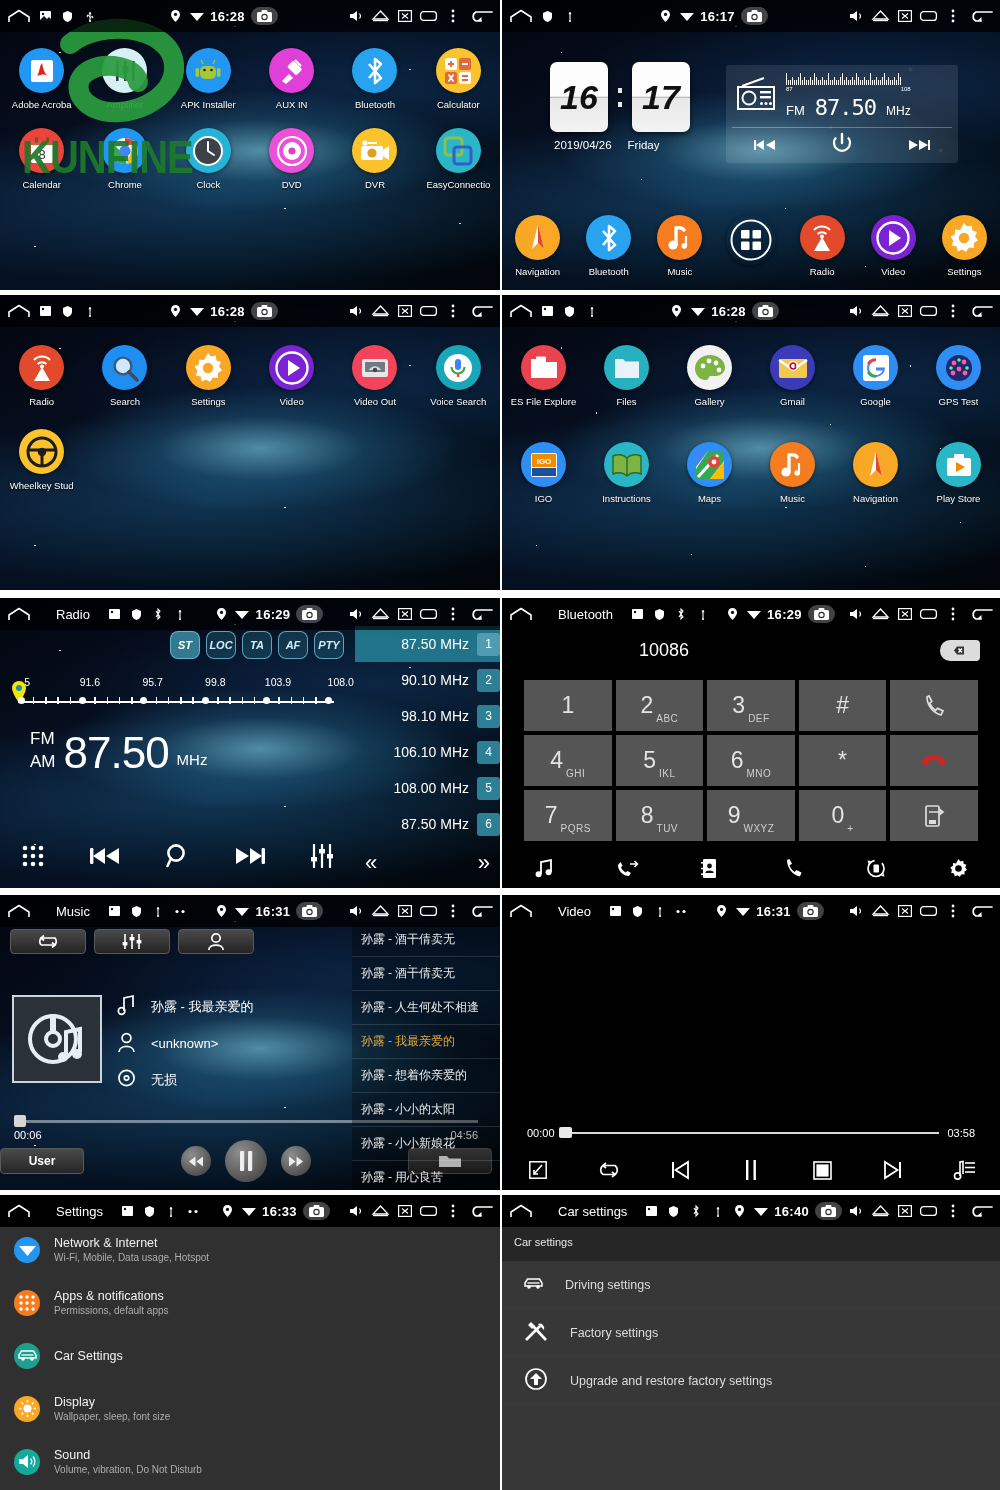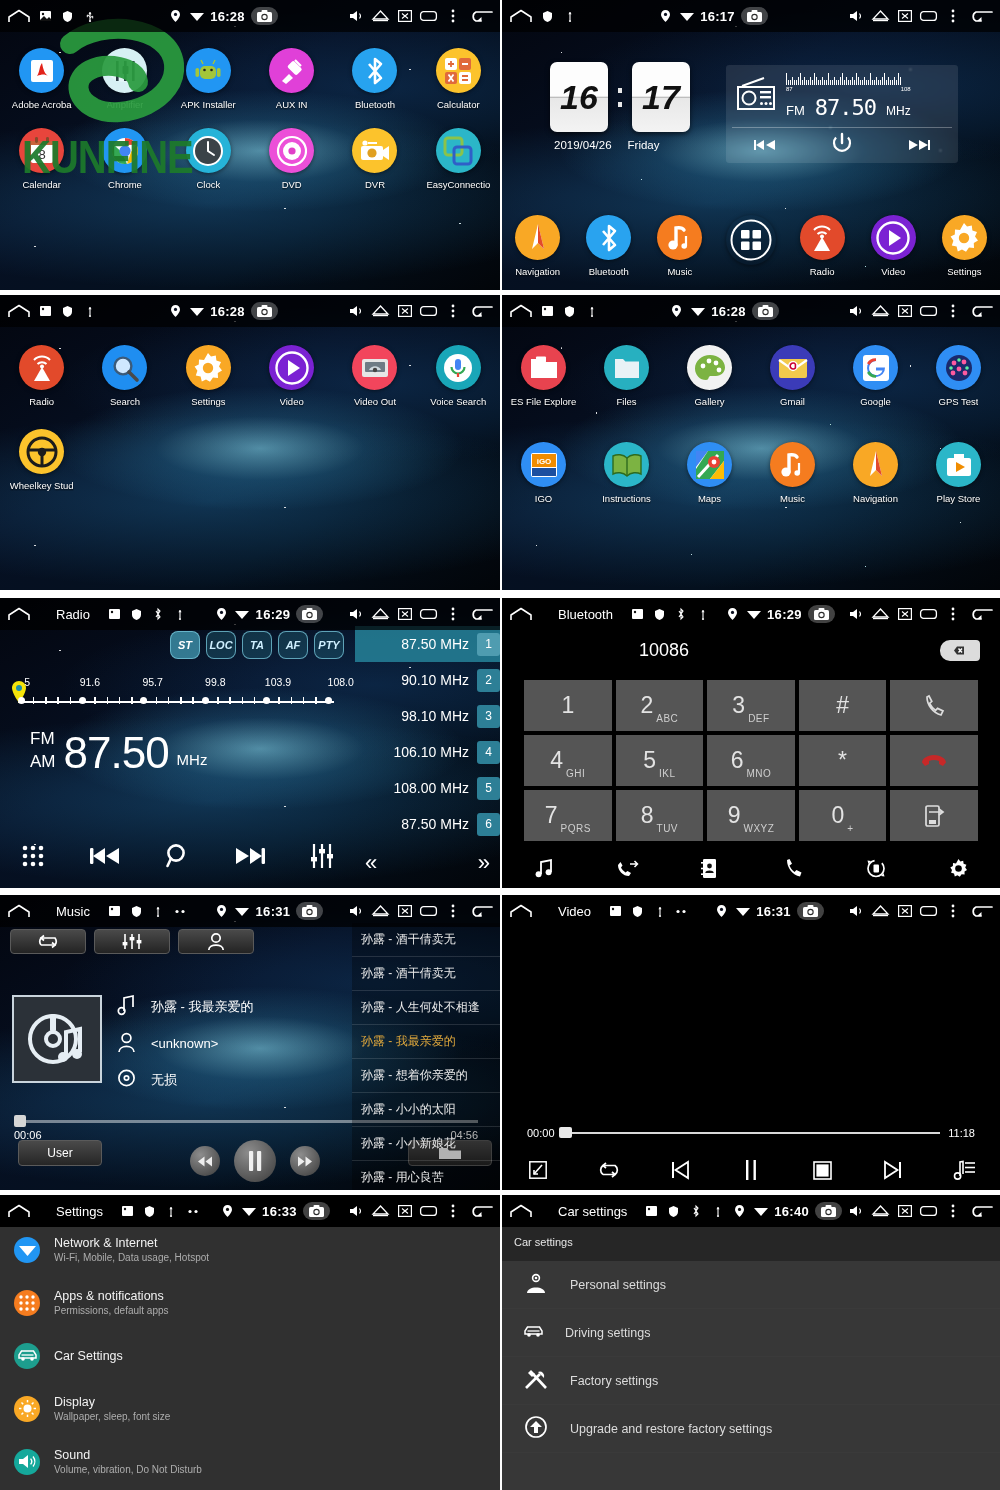--- a/index.html
+++ b/index.html
@@ -153,28 +153,28 @@
   .mbtn{width:76px;height:25px;border-radius:4px;background:linear-gradient(#4a4a4a,#232323);
         border:1px solid #5a5a5a;display:flex;align-items:center;justify-content:center;color:#fff;}
   .mart{position:absolute;left:12px;top:100px;width:90px;height:88px;background:#2b3138;
         border:2px solid #c9d4dc;display:flex;align-items:center;justify-content:center;z-index:12;}
   .minfo{position:absolute;left:118px;top:100px;z-index:12;display:flex;flex-direction:column;gap:14px;}
   .mrow{display:flex;align-items:center;gap:16px;color:#fff;font-size:13px;}
   .mprog{position:absolute;left:14px;right:22px;top:225px;z-index:12;}
   .mprog-bar{height:3px;background:rgba(255,255,255,.45);position:relative;}
   .mprog-th{position:absolute;left:0;top:-5px;width:12px;height:12px;background:#d6d6d6;border-radius:2px;}
   .mtimes{display:flex;justify-content:space-between;color:#fff;font-size:11px;margin-top:6px;}
-  .mctrl{position:absolute;left:18px;right:8px;bottom:8px;display:flex;align-items:flex-start;
-         justify-content:space-between;z-index:12;}
+  .mctrl{position:absolute;left:0;right:8px;bottom:8px;display:flex;align-items:center;
+         justify-content:space-between;z-index:12;font-weight:bold;}
   .mround{width:30px;height:30px;border-radius:50%;background:radial-gradient(circle at 35% 30%,#8d8d8d,#3a3a3a);
           display:flex;align-items:center;justify-content:center;color:#e8e8e8;}
   .mround.big{width:42px;height:42px;}
   .mpill{width:84px;height:26px;border-radius:4px;background:linear-gradient(#4a4a4a,#262626);
          border:1px solid #5a5a5a;display:flex;align-items:center;justify-content:center;color:#fff;font-size:12px;}
-  .mlist{position:absolute;right:0;top:28px;bottom:0;width:148px;z-index:12;}
+  .mlist{position:absolute;right:0;top:28px;bottom:0;width:148px;z-index:12;font-family:Liberation Serif, serif;}
   .mitem{height:34px;border-bottom:1px solid rgba(255,255,255,.13);
     display:flex;align-items:center;padding-left:9px;color:#eaeaea;font-size:12px;
     background:rgba(0,0,0,.30);}
   .mitem.act{color:#e0a83c;}
 
   
   .vframe{position:absolute;left:15px;right:15px;top:62px;height:197px;z-index:12;overflow:hidden;
     background:linear-gradient(120deg,#1a0a2e 0%,#2b0d4d 25%,#3a1166 50%,#1b0a33 75%,#120720 100%);}
   .vframe::before{content:"";position:absolute;inset:0;
     background:
@@ -1863,21 +1863,21 @@
             </svg>
           </span>
       </div>
     </div>
 
     <div class="vprog">
       <span>00:00</span>
       <div class="vprog-bar">
           <div class="vprog-th"></div>
         </div>
-      <span>11:18</span>
+      <span>03:58</span>
     </div>
 
     <div class="vctrl">
       <span><svg width="18" height="18" viewBox="0 0 18 18">
             <rect x="0.8" y="0.8" width="16.4" height="16.4" fill="none" stroke="#fff" stroke-width="1.5"></rect>
             <path d="M13 4 L5 13" stroke="#fff" stroke-width="1.6"></path>
             <path d="M5 9 V13 H9" fill="none" stroke="#fff" stroke-width="1.6"></path>
           </svg></span>
       <span><svg width="22" height="16" viewBox="0 0 22 16">
             <path d="M5 12.5 A5.5 5.5 0 0 1 5 3.5 H17 A5.5 5.5 0 0 1 17 12.5 H5" fill="none" stroke="#fff" stroke-width="1.7"></path>
@@ -2185,28 +2185,20 @@
               <path d="M23 2 H7 A5 5 0 0 0 7 11 H12" fill="none" stroke="#fff" stroke-width="1.7" stroke-linecap="round"></path>
               <path d="M12.5 7 L8 11 L12.5 11" fill="#fff"></path>
             </svg>
           </span>
       </div>
     </div>
     <div class="slist">
       <div class="csec">Car settings</div>
       <div id="clist">
           <div class="crow">
-            <span><svg width="24" height="22" viewBox="0 0 24 22">
-                <circle cx="12" cy="6" r="3.4" fill="none" stroke="#fff" stroke-width="1.6"></circle>
-                <circle cx="12" cy="6" r="1.3" fill="#fff"></circle>
-                <path d="M3 21 C3 13.5 21 13.5 21 21Z" fill="#fff"></path>
-              </svg></span>
-            <span class="clabel">Personal settings</span>
-          </div>
-          <div class="crow">
             <span><svg width="19" height="13" viewBox="0 0 19 13">
                 <path d="M1 9 V6 L3.5 2 H15.5 L18 6 V9 H1Z" fill="none" stroke="#fff" stroke-width="1.5"></path>
                 <path d="M3.5 6 H15.5" stroke="#fff" stroke-width="1.3"></path>
                 <circle cx="5" cy="10" r="1.8" fill="#fff"></circle>
                 <circle cx="14" cy="10" r="1.8" fill="#fff"></circle>
               </svg></span>
             <span class="clabel">Driving settings</span>
           </div>
           <div class="crow">
             <span><svg width="24" height="22" viewBox="0 0 24 22">

